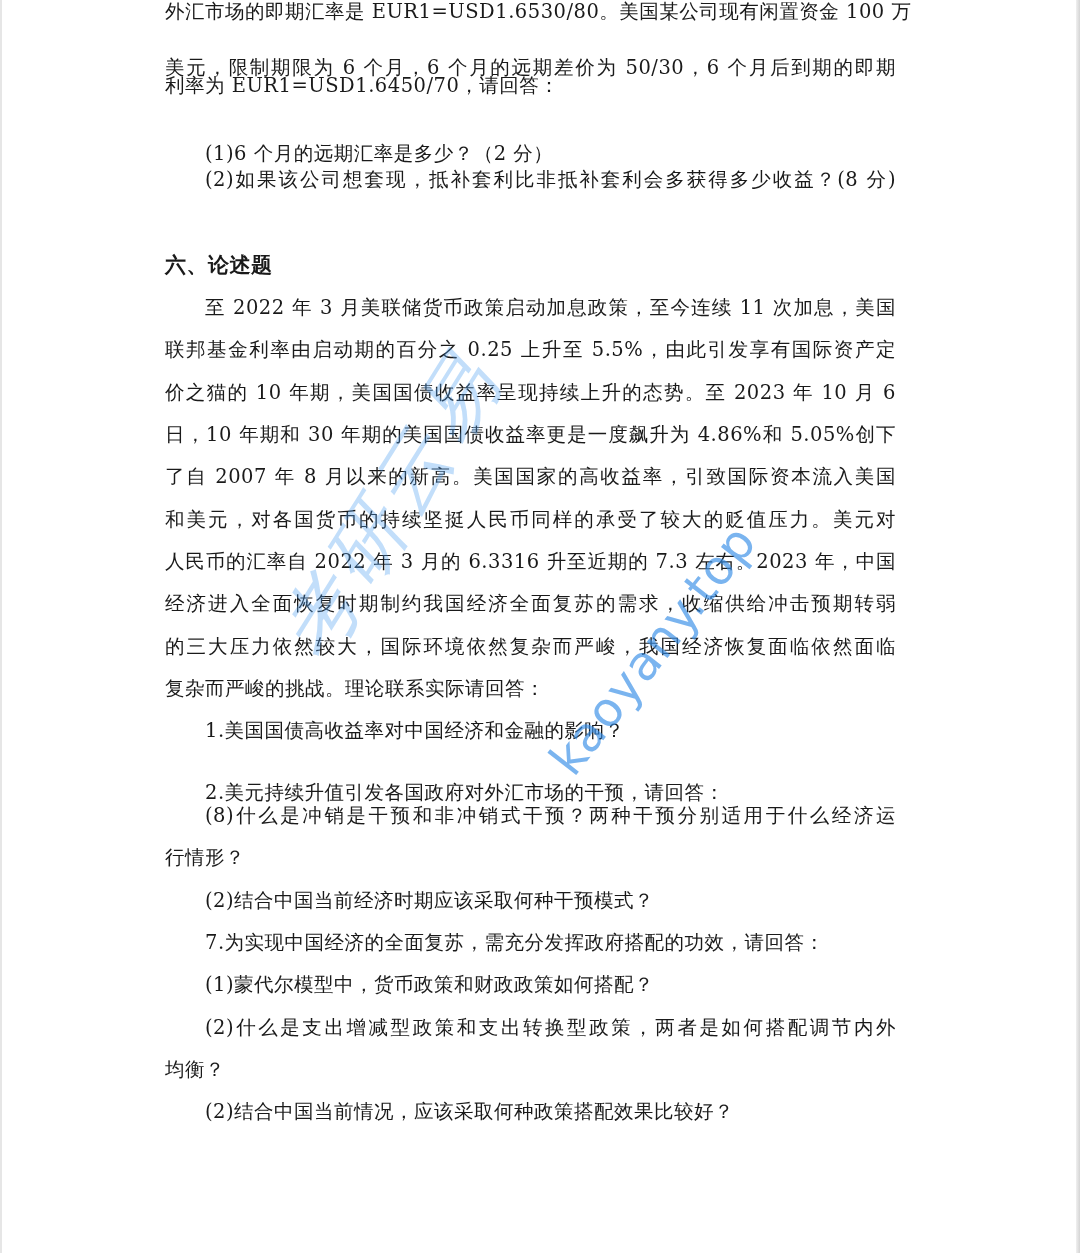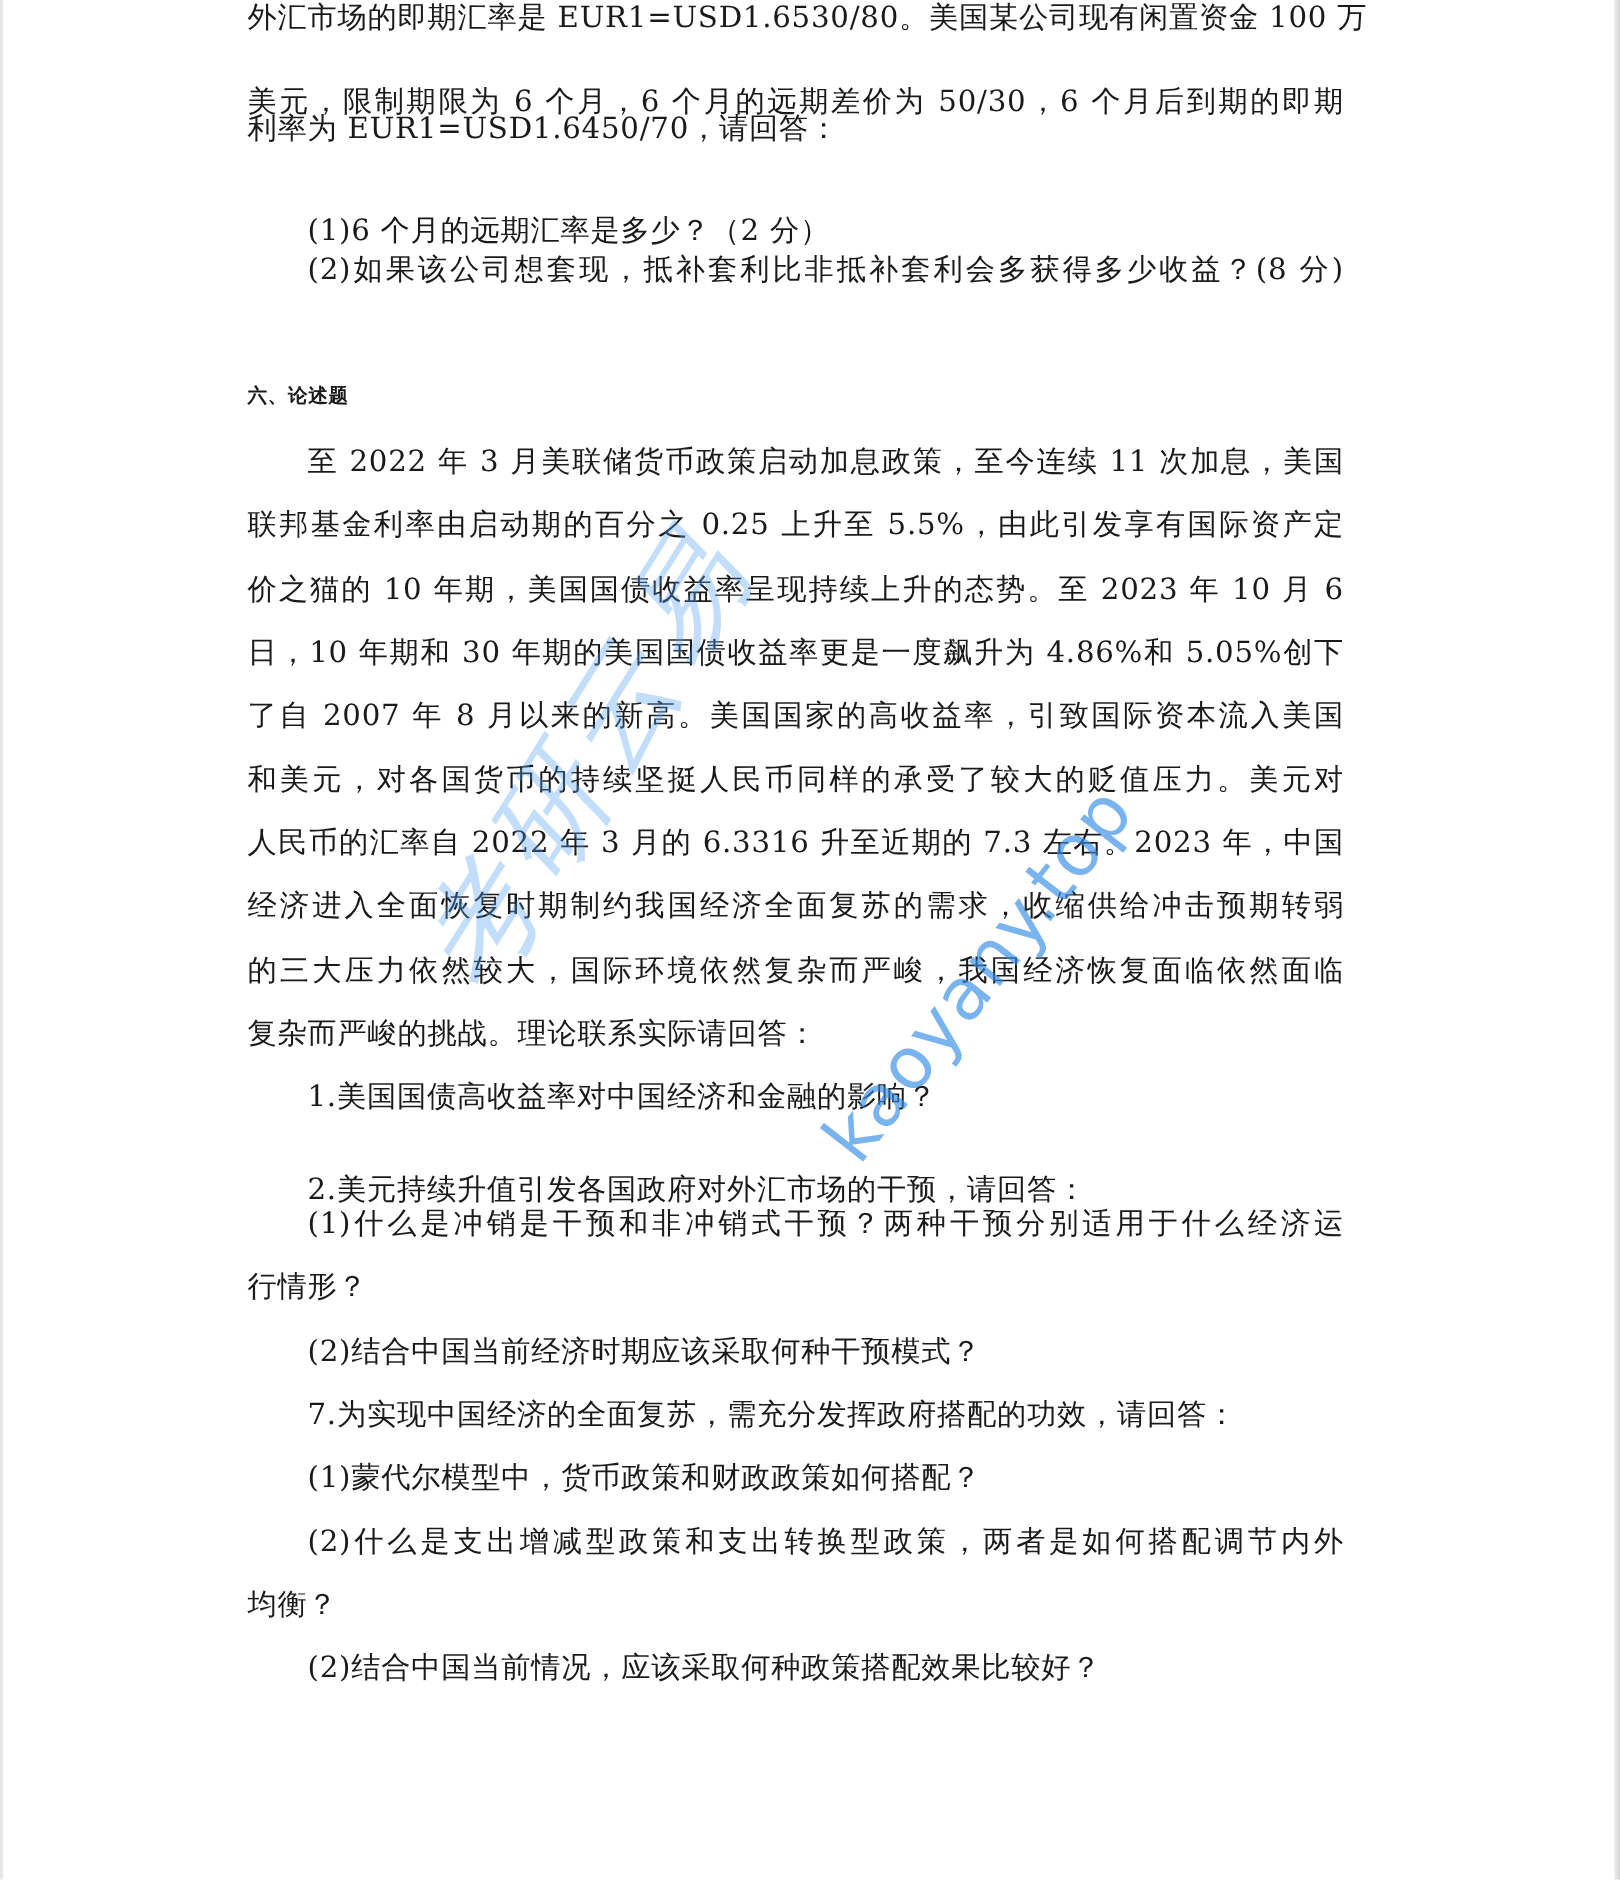--- a/index.html
+++ b/index.html
@@ -49,21 +49,21 @@
       text-align-last: left;
     }
     .line.indent {
       padding-left: 40px;
       width: 691px;
     }
     .heading {
       font-weight: bold;
       font-family: "DejaVu Sans", "Liberation Sans", sans-serif;
       text-align-last: left;
-      font-size: 13px;
+      font-size: 21px;
     }
     .watermark {
       position: absolute;
       color: rgba(70, 150, 235, 0.45);
       pointer-events: none;
       white-space: nowrap;
     }
     .wm-cn {
       left: 300px;
       top: 600px;
@@ -109,21 +109,21 @@
   <div class="line" style="top:462px">了自 2007 年 8 月以来的新高。美国国家的高收益率，引致国际资本流入美国</div>
   <div class="line" style="top:505px">和美元，对各国货币的持续坚挺人民币同样的承受了较大的贬值压力。美元对</div>
   <div class="line" style="top:547px">人民币的汇率自 2022 年 3 月的 6.3316 升至近期的 7.3 左右。2023 年，中国</div>
   <div class="line" style="top:589px">经济进入全面恢复时期制约我国经济全面复苏的需求，收缩供给冲击预期转弱</div>
   <div class="line" style="top:632px">的三大压力依然较大，国际环境依然复杂而严峻，我国经济恢复面临依然面临</div>
   <div class="line last" style="top:674px">复杂而严峻的挑战。理论联系实际请回答：</div>
 
   <div class="line indent last" style="top:716px">1.美国国债高收益率对中国经济和金融的影响？</div>
 
   <div class="line indent last" style="top:778px">2.美元持续升值引发各国政府对外汇市场的干预，请回答：</div>
-  <div class="line indent" style="top:801px">(1)什么是冲销是干预和非冲销式干预？两种干预分别适用于什么经济运</div>
+  <div class="line indent" style="top:801px">(8)什么是冲销是干预和非冲销式干预？两种干预分别适用于什么经济运</div>
   <div class="line last" style="top:843px">行情形？</div>
   <div class="line indent last" style="top:886px">(2)结合中国当前经济时期应该采取何种干预模式？</div>
 
   <div class="line indent last" style="top:928px">7.为实现中国经济的全面复苏，需充分发挥政府搭配的功效，请回答：</div>
   <div class="line indent last" style="top:970px">(1)蒙代尔模型中，货币政策和财政政策如何搭配？</div>
   <div class="line indent" style="top:1013px">(2)什么是支出增减型政策和支出转换型政策，两者是如何搭配调节内外</div>
   <div class="line last" style="top:1055px">均衡？</div>
   <div class="line indent last" style="top:1097px">(2)结合中国当前情况，应该采取何种政策搭配效果比较好？</div>
 </div>
 

